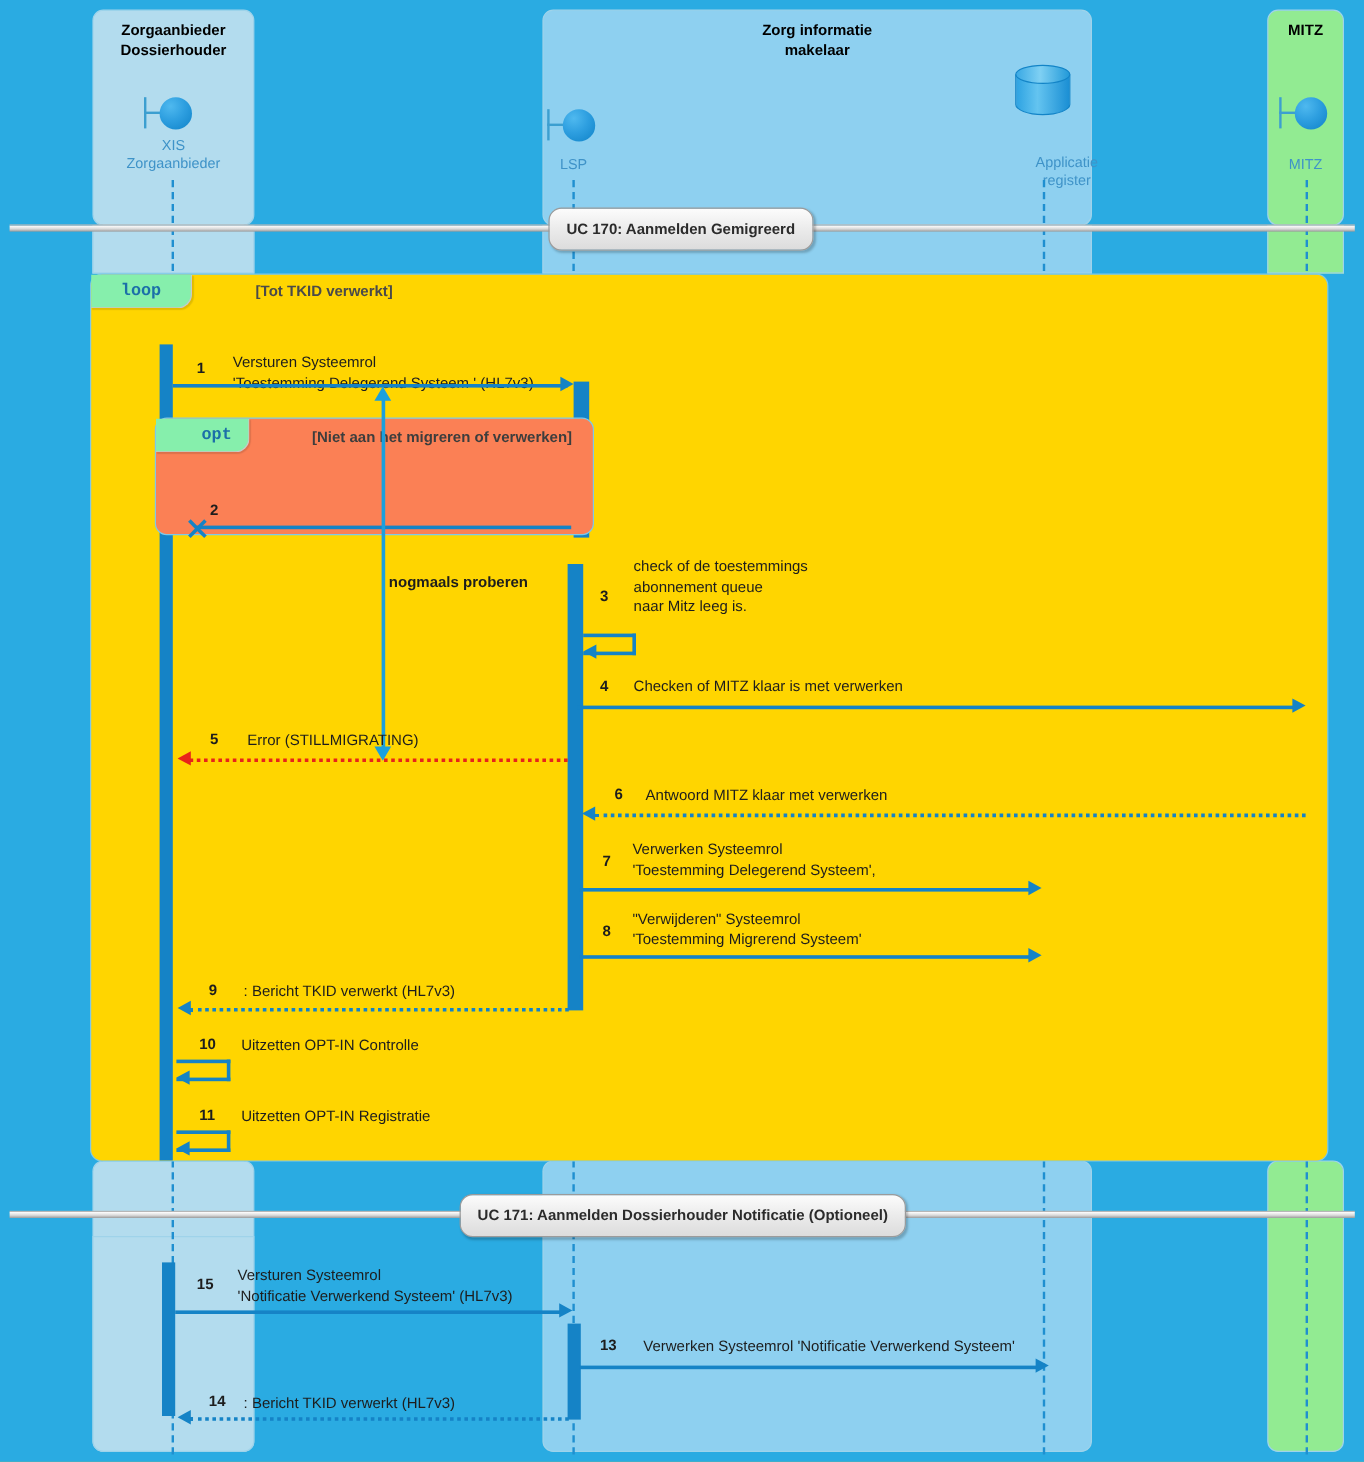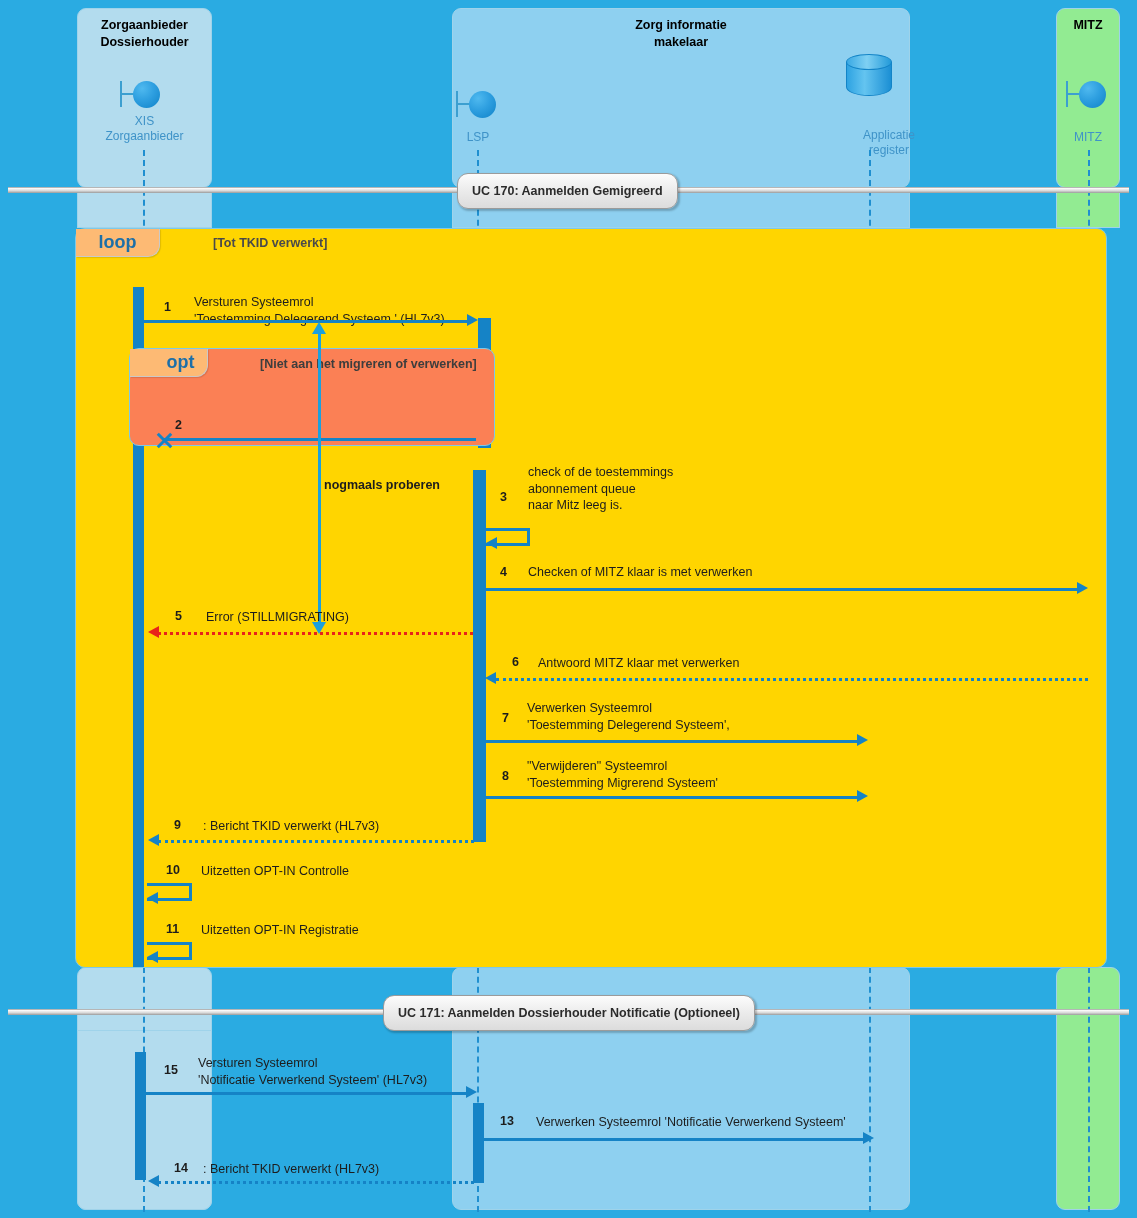--- a/index.html
+++ b/index.html
@@ -90,30 +90,31 @@
   
   .frag {
     position: absolute;
     border: 1.5px solid #7ec9e8;
     border-radius: 10px;
   }
   .frag.loop { background: #ffd500; }
   .frag.opt  { background: #fb8055; }
   .frag-tab {
     position: absolute;
-    background: #fdba74;
+    background: #86efac;
     border: 1px solid #c9c9c9;
     border-top: none; border-left: none;
     border-radius: 0 0 12px 0;
     font-weight: bold;
-    font-size: 18px;
+    font-size: 14px;
     color: #1c6fa8;
     display: flex; align-items: center; justify-content: center;
     height: 28px;
     box-shadow: 1px 1px 1px rgba(0,0,0,.12);
+    font-family: Liberation Mono, monospace;
   }
   .frag-guard {
     position: absolute;
     font-weight: bold;
     font-size: 12.5px;
     color: #4a4a4a;
     padding-left: 28px;
   }
   .frag-guard.dark { color: #3d3d3d; }
 

